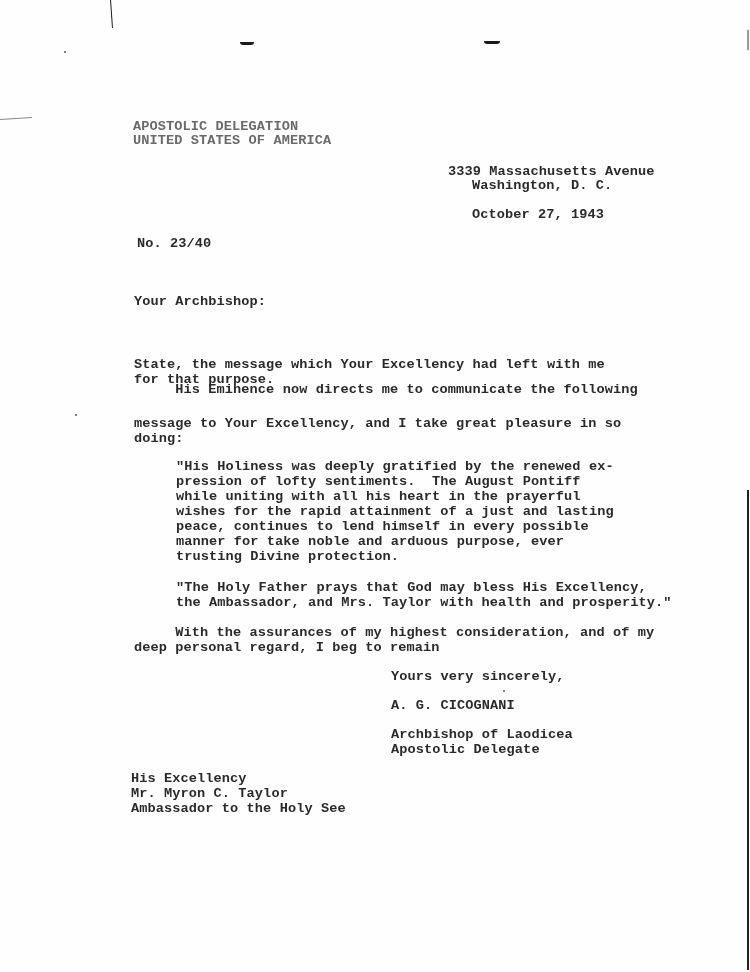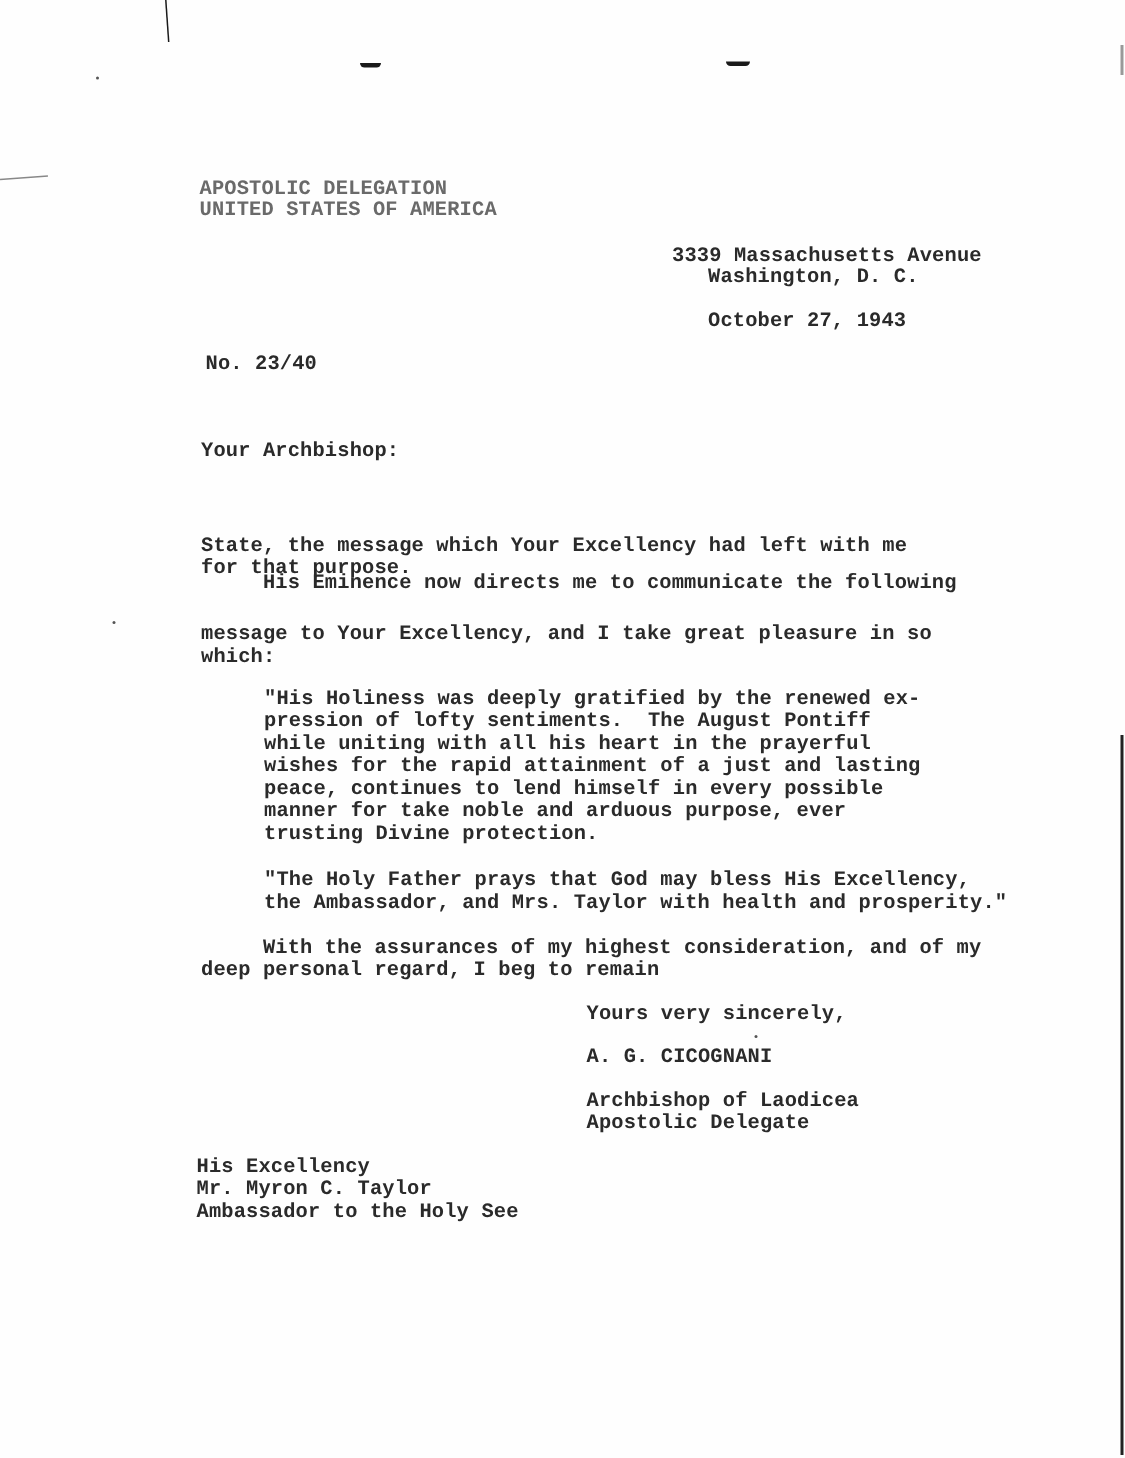--- a/index.html
+++ b/index.html
@@ -35,21 +35,21 @@
 
   <div class="tw" style="left:137px; top:237px;">No. 23/40</div>
 
   <div class="tw" style="left:134px; top:295px;">Your Archbishop:</div>
 
   <div class="tw" style="left:134px; top:358px;">State, the message which Your Excellency had left with me</div>
   <div class="tw" style="left:134px; top:373px;">for that purpose.</div>
 
   <div class="tw" style="left:134px; top:383px;">     His Eminence now directs me to communicate the following</div>
   <div class="tw" style="left:134px; top:417px;">message to Your Excellency, and I take great pleasure in so</div>
-  <div class="tw" style="left:134px; top:432px;">which:</div>
+  <div class="tw" style="left:134px; top:432px;">doing:</div>
 
   <div class="tw" style="left:176px; top:460px;">"His Holiness was deeply gratified by the renewed ex-</div>
   <div class="tw" style="left:176px; top:475px;">pression of lofty sentiments.  The August Pontiff</div>
   <div class="tw" style="left:176px; top:490px;">while uniting with all his heart in the prayerful</div>
   <div class="tw" style="left:176px; top:505px;">wishes for the rapid attainment of a just and lasting</div>
   <div class="tw" style="left:176px; top:520px;">peace, continues to lend himself in every possible</div>
   <div class="tw" style="left:176px; top:535px;">manner for take noble and arduous purpose, ever</div>
   <div class="tw" style="left:176px; top:550px;">trusting Divine protection.</div>
 
   <div class="tw" style="left:176px; top:581px;">"The Holy Father prays that God may bless His Excellency,</div>

